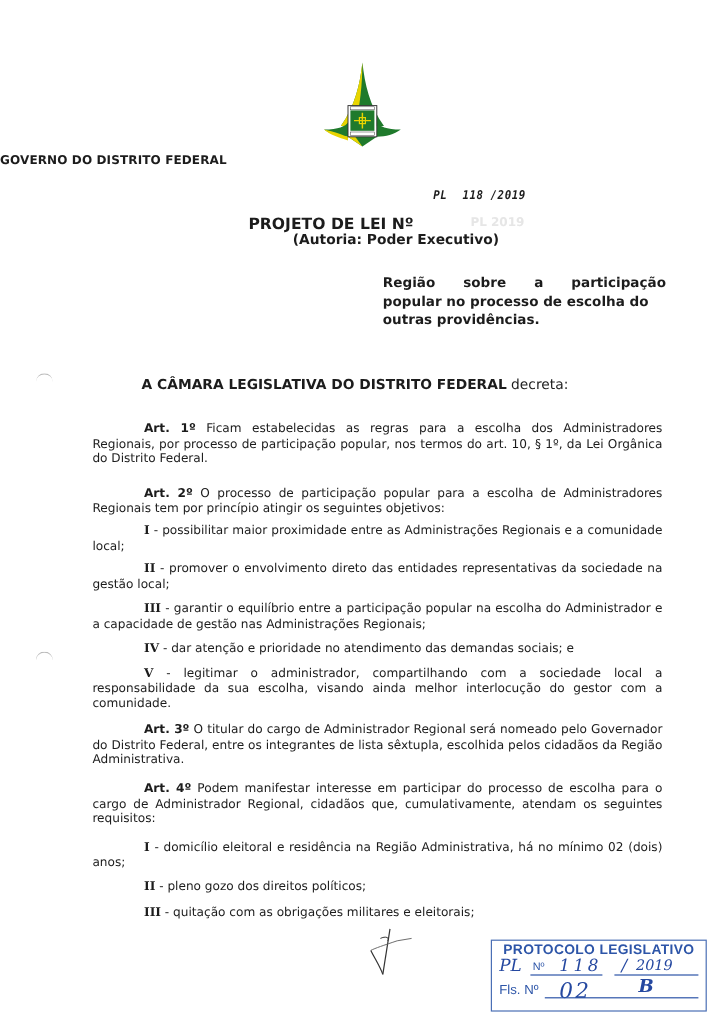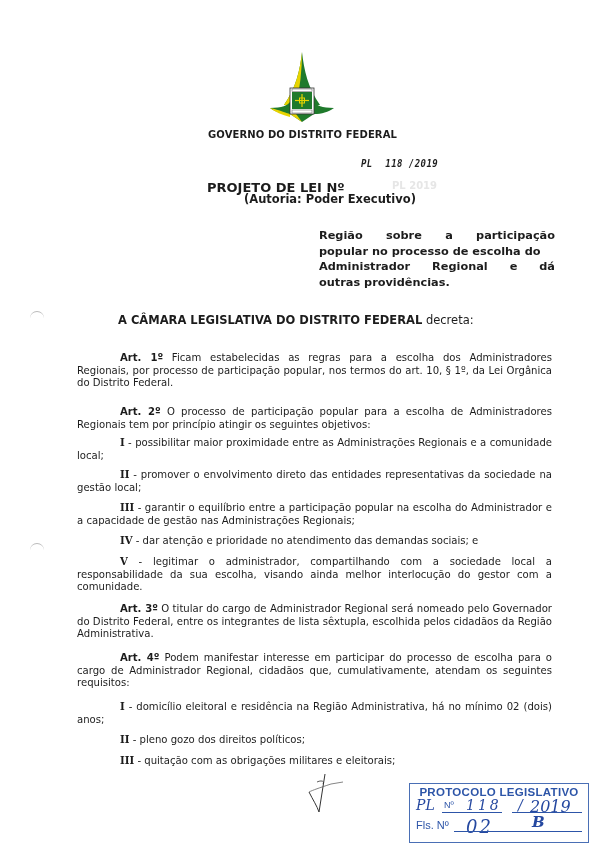--- a/index.html
+++ b/index.html
@@ -1,20 +1,20 @@
 <!DOCTYPE html>
 <html><head>
 <meta charset="utf-8">
 <style>
   html, body { margin:0; padding:0; background:#ffffff; }
   body { width:605px; height:856px; position:relative; overflow:hidden;
          font-family:"DejaVu Sans", sans-serif; color:#1c1c1c; }
   .abs { position:absolute; }
   .logo { left:262px; top:50px; width:80px; height:80px; }
-  .gov { left:0; width:605px; top:129px; text-align:center; font-size:10px; font-weight:bold; letter-spacing:0.1px; }
+  .gov { left:0; width:605px; top:129px; text-align:left; font-size:10px; font-weight:bold; letter-spacing:0.1px; }
   .pl-stamp { left:361px; top:158px; font-size:10px; font-weight:bold; font-style:italic; font-family:"DejaVu Sans Mono", monospace; letter-spacing:0.5px; transform:scaleX(0.9); transform-origin:left; }
   .pl-stamp .num { margin-left:14px; }
   .ghost { left:392px; top:180px; font-size:10px; font-weight:bold; color:#e6e6e6; }
   .proj-title { left:207px; top:180px; font-size:13px; font-weight:bold; }
   .proj-author { left:244px; top:192px; font-size:11.5px; font-weight:bold;text-align:center; }
   .ementa { left:319px; top:228px; width:236px; font-size:11.3px; font-weight:bold; line-height:15.5px; text-align:justify; text-align-last:left; }
   .ementa .l1 { text-align:justify; text-align-last:justify; display:block; }
   .ementa .l3 { text-align:justify; text-align-last:justify; display:block; }
   .camara { left:118px; top:313px; font-size:11.5px; }
   .camara b { font-weight:bold; }
@@ -58,21 +58,20 @@
   <span>PL</span><span class="num">118 /2019</span>
 </div>
 <div class="abs ghost">PL 2019</div>
 
 <div class="abs proj-title">PROJETO DE LEI Nº</div>
 <div class="abs proj-author">(Autoria: Poder Executivo)</div>
 
 <div class="abs ementa">
   <span class="l1">Região sobre a participação</span>
   <span style="display:block">popular no processo de escolha do</span>
-  <span class="l3">Administrador Regional e dá</span>
   <span style="display:block">outras providências.</span>
 </div>
 
 <div class="abs camara">
   <b>A CÂMARA LEGISLATIVA DO DISTRITO FEDERAL</b><span> decreta:</span>
 </div>
 
 <div class="para" style="top:352px">
   <b class="lead">Art. 1º</b><span> Ficam estabelecidas as regras para a escolha dos Administradores Regionais, por processo de participação popular, nos termos do art. 10, § 1º, da Lei Orgânica do Distrito Federal.</span>
 </div>
@@ -123,21 +122,21 @@
 </div>
 
 <div class="abs protocol">
   <div class="head">PROTOCOLO LEGISLATIVO</div>
   <div class="row">
     <span class="abs hw" style="left:2px;top:-1px;font-size:14px">PL</span>
     <span class="abs" style="left:30px;top:2px;font-size:9px">Nº</span>
     <span class="abs hw" style="left:52px;top:-1px;font-size:14px;letter-spacing:3px">118</span>
     <span class="abs" style="left:28px;top:14px;width:60px;border-top:1px solid #2d55a8"></span>
     <span class="abs hw" style="left:104px;top:-1px;font-size:14px">/</span>
-    <span class="abs hw" style="left:116px;top:-1px;font-size:16px">2019</span>
+    <span class="abs hw" style="left:116px;top:-1px;font-size:12px">2019</span>
     <span class="abs" style="left:98px;top:14px;width:70px;border-top:1px solid #2d55a8"></span>
   </div>
   <div class="row" style="margin-top:2px">
     <span class="abs" style="left:2px;top:2px;font-size:11px">Fls. Nº</span>
     <span class="abs hw" style="left:52px;top:-1px;font-size:18px;letter-spacing:2px">02</span>
     <span class="abs" style="left:40px;top:14px;width:128px;border-top:1px solid #2d55a8"></span>
     <span class="abs hw" style="left:118px;top:-4px;font-size:15px;font-weight:bold">B</span>
   </div>
 </div>
 

